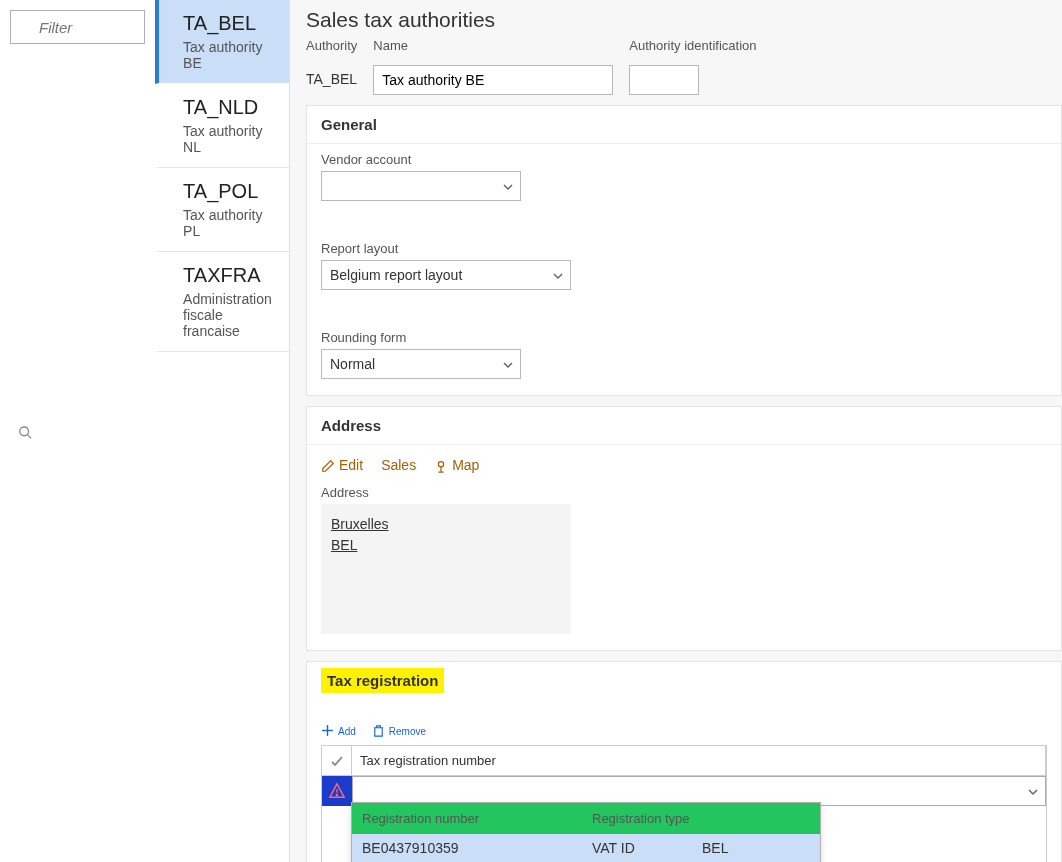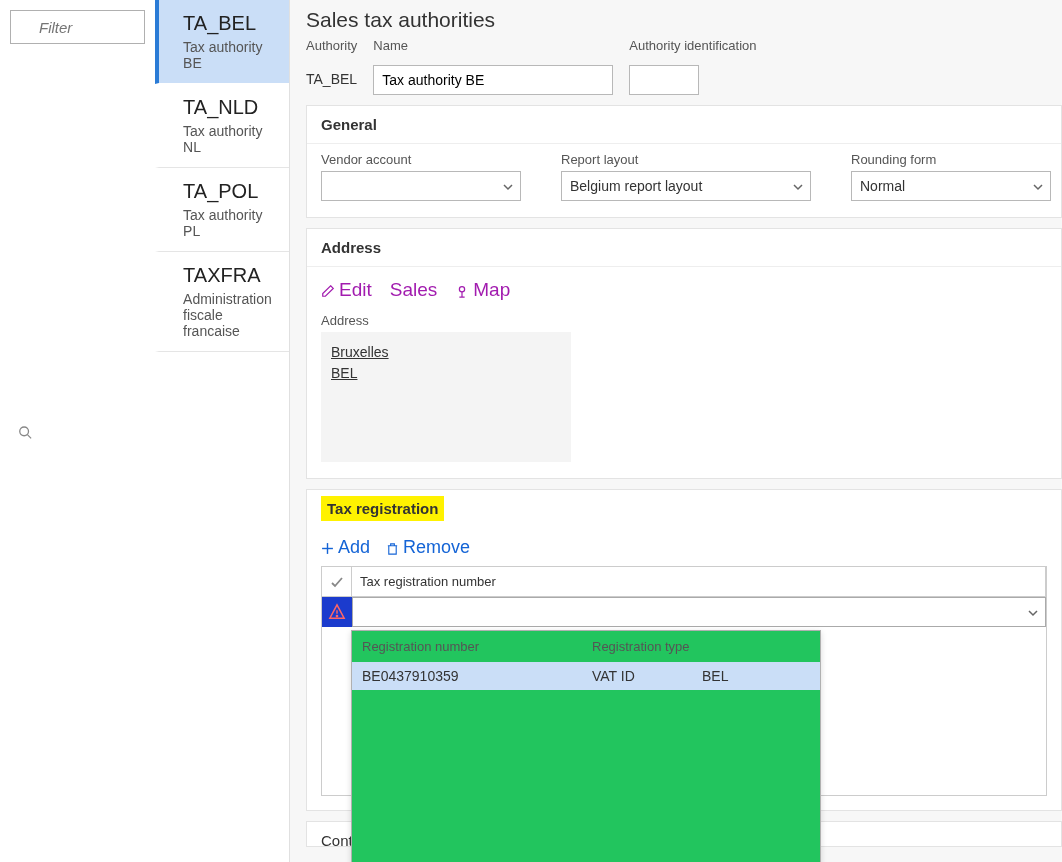--- a/index.html
+++ b/index.html
@@ -115,20 +115,21 @@
     font-weight: 600;
     padding: 10px 14px;
     border-bottom: 1px solid #eee;
   }
   .panel-body {
     padding: 8px 14px 16px 14px;
   }
   .general-row {
     display: flex;
     gap: 40px;
+    flex-direction: column;
   }
   .gfld { display: flex; flex-direction: column; }
   .gfld label { font-size: 13px; color: #555; margin-bottom: 4px; }
   .select {
     height: 30px;
     border: 1px solid #b8b8b8;
     background: #fff;
     padding: 0 28px 0 8px;
     font-size: 14px;
     position: relative;
@@ -146,23 +147,23 @@
   .vendor { width: 190px; }
   .report { width: 250px; }
   .rounding { width: 180px; }
   
   .link-row {
     display: flex;
     gap: 18px;
     padding: 4px 0 12px 0;
   }
   .link-row a {
-    color: #a21caf;
+    color: #a16207;
     text-decoration: none;
-    font-size: 19px;
+    font-size: 14px;
     display: inline-flex;
     align-items: center;
     gap: 4px;
   }
   .addr-label { font-size: 13px; color: #555; margin-bottom: 4px; }
   .addr-box {
     background: #f4f4f4;
     width: 250px;
     height: 130px;
     padding: 10px;
@@ -185,24 +186,25 @@
     padding-bottom: 0;
   }
   .tax-toolbar {
     display: flex;
     gap: 16px;
     padding: 10px 14px 8px 14px;
   }
   .tax-toolbar a {
     color: #1464d6;
     text-decoration: none;
-    font-size: 18px;
+    font-size: 10px;
     display: inline-flex;
     align-items: flex-end;
     gap: 4px;
+    margin-top: 15px;
   }
   .grid {
     border: 1px solid #ccc;
     margin: 0 14px 14px 14px;
     position: relative;
     height: 230px;
     background: #fff;
   }
   .grid-head {
     display: flex;

